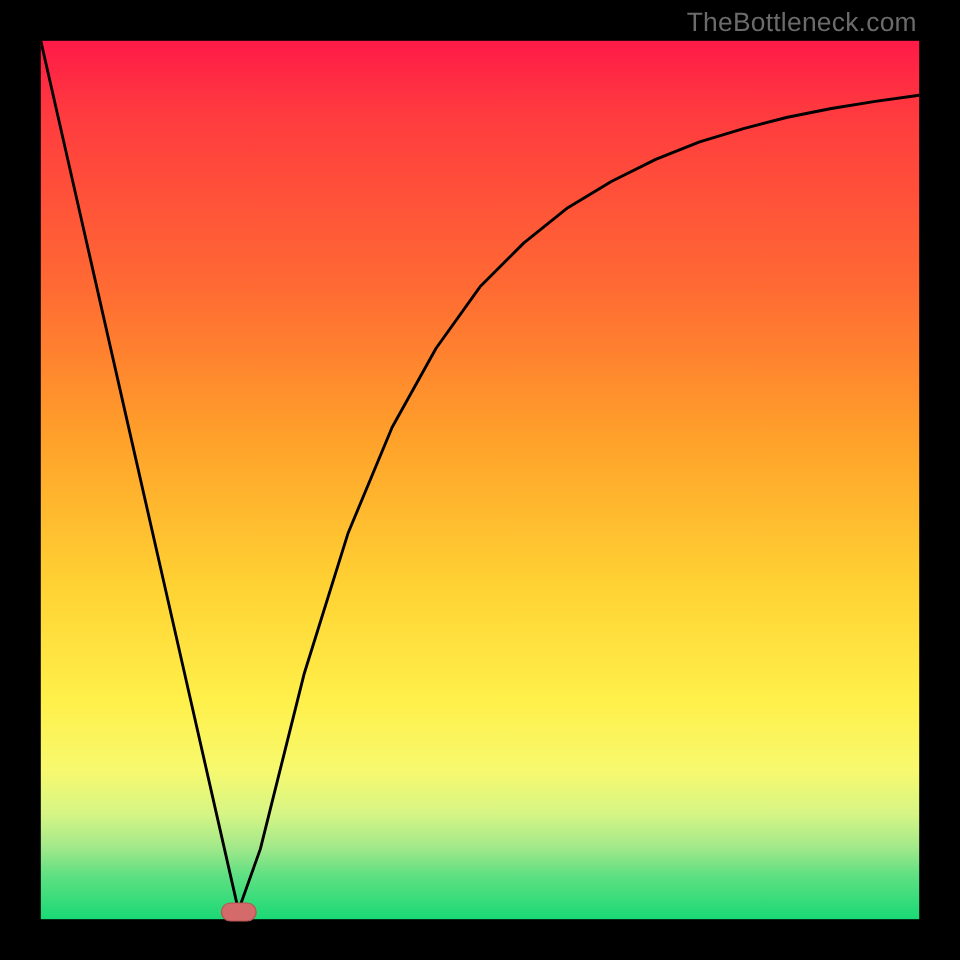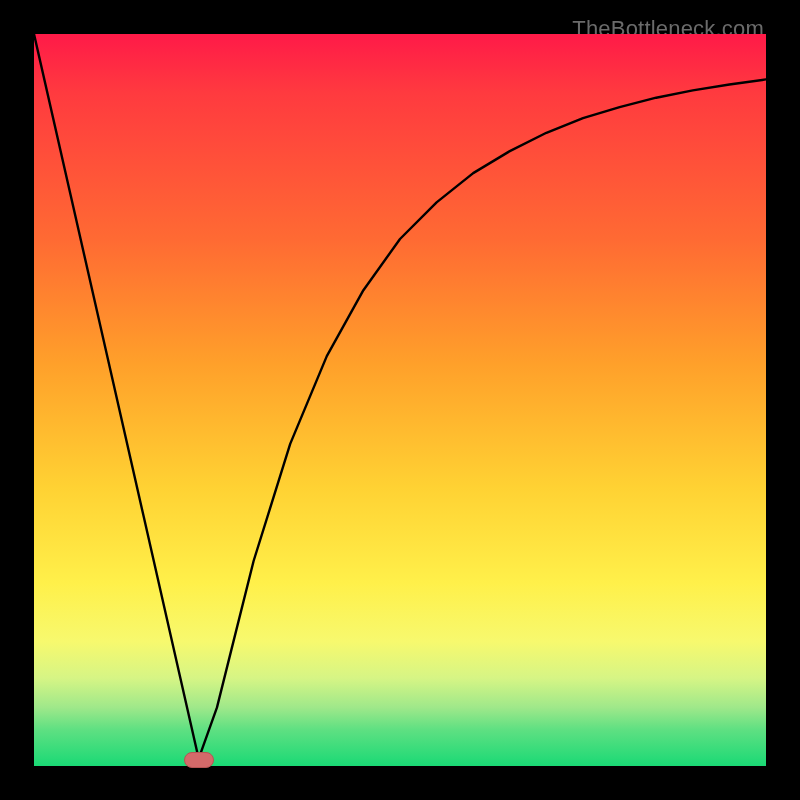--- a/index.html
+++ b/index.html
@@ -34,21 +34,21 @@
       #fff04a 75%,
       #f7f96e 83%,
       #d6f585 88%,
       #9fe88a 92%,
       #5fe082 95%,
       #1ad975 100%
     );
   }
   .watermark {
     position: absolute;
-    top: 16px;
+    top: 6px;
     right: 36px;
     color: #6b6b6b;
     font-size: 22px;
     letter-spacing: 0.2px;
     font-weight: 500;
     user-select: none;
   }
   svg.curve {
     position: absolute;
     left: 0; top: 0;

